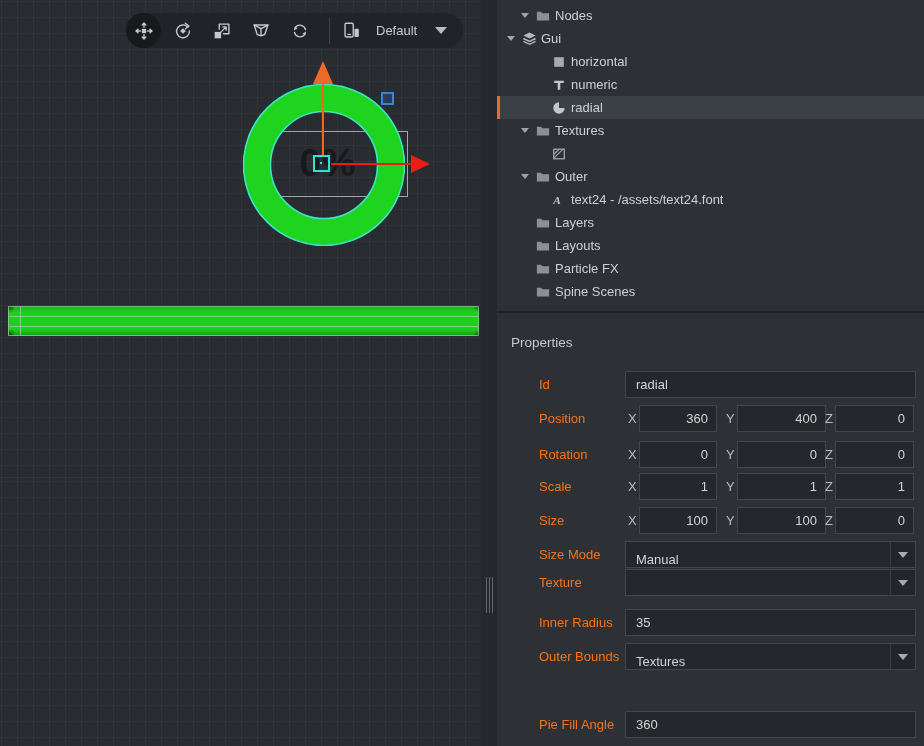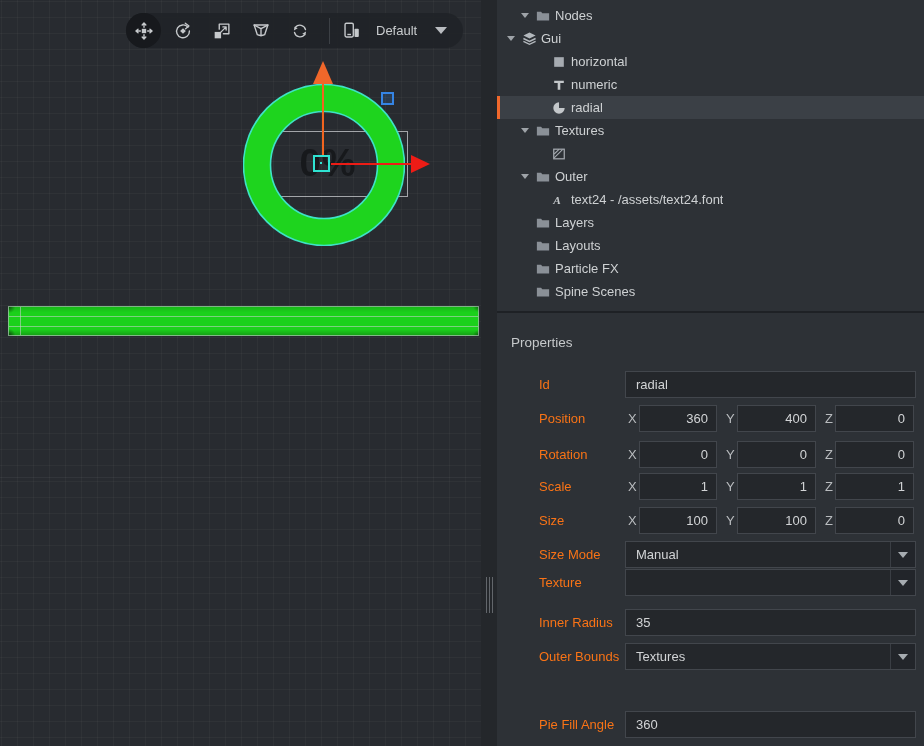--- a/index.html
+++ b/index.html
@@ -97,25 +97,25 @@
   .field,.nfield{
     position:absolute;top:0;height:27px;box-sizing:border-box;
     background:#24272b;border:1px solid #42464c;color:#d2d4d6;
     font-size:13px;font-family:"Liberation Sans","DejaVu Sans",sans-serif;
     outline:none;
   }
   .field{left:128px;width:291px;padding:0 10px;}
   .nfield{text-align:right;padding:0 8px;}
   .axl{position:absolute;top:0;height:27px;line-height:27px;color:#b9bcbf;font-size:13px;}
   .axl.x{left:131px;} .axl.y{left:229px;} .axl.z{left:328px;}
-  .nf.x{left:142px;width:78px;} .nf.y{left:240px;width:79px;} .nf.z{left:338px;width:79px;}
+  .nf.x{left:142px;width:78px;} .nf.y{left:240px;width:89px;} .nf.z{left:338px;width:79px;}
   .select{
     position:absolute;left:128px;top:0;width:291px;height:27px;box-sizing:border-box;
     background:#24272b;border:1px solid #42464c;color:#d2d4d6;font-size:13px;
-    display:flex;align-items:center;
+    display:flex;align-items:flex-end;
   }
   .sel-text{padding-left:10px;flex:1 1 auto;}
   .sel-btn{width:24px;height:100%;background:#22252a;border-left:1px solid #3a3e44;
     display:flex;align-items:center;justify-content:center;flex:0 0 auto;}
   .sel-btn i{width:0;height:0;border-left:5px solid transparent;border-right:5px solid transparent;border-top:6px solid #a7acb1;}
   .tree-svg{display:block;}
 </style>
 </head>
 <body>
 

